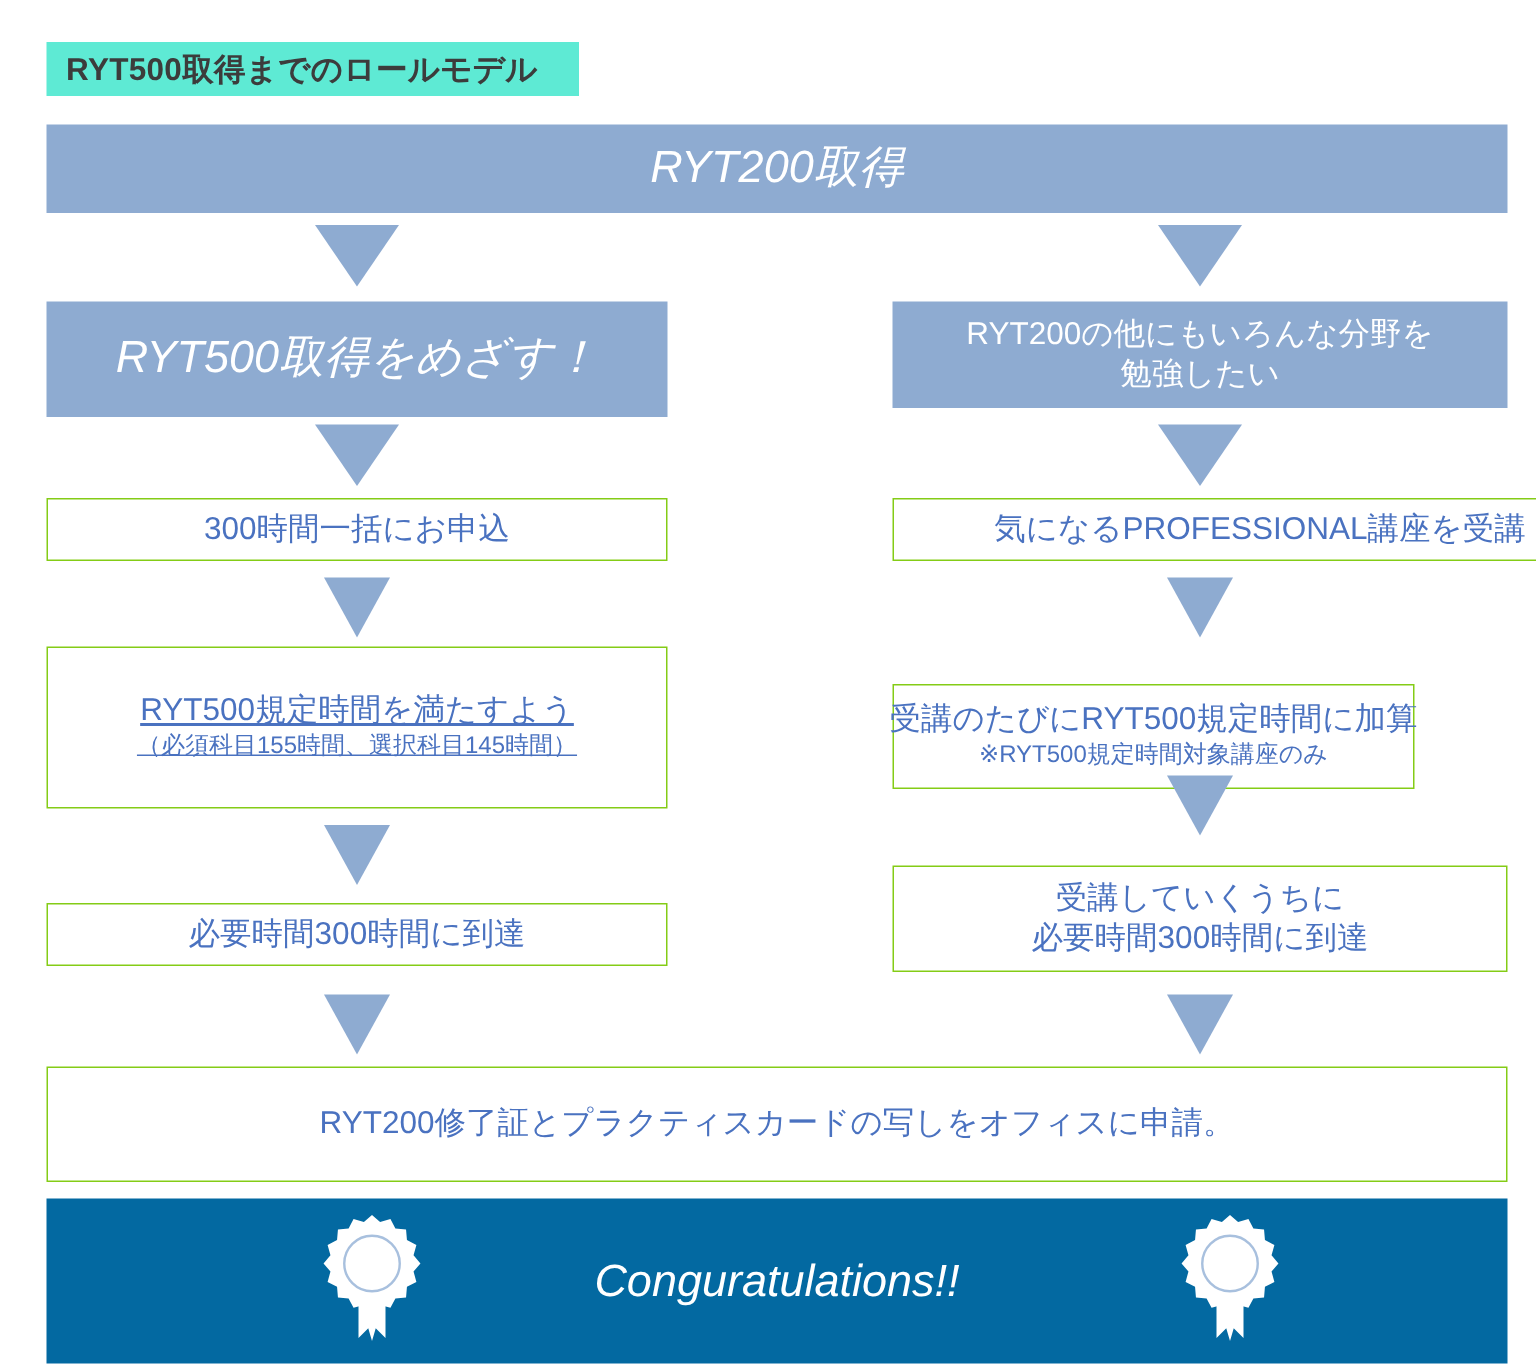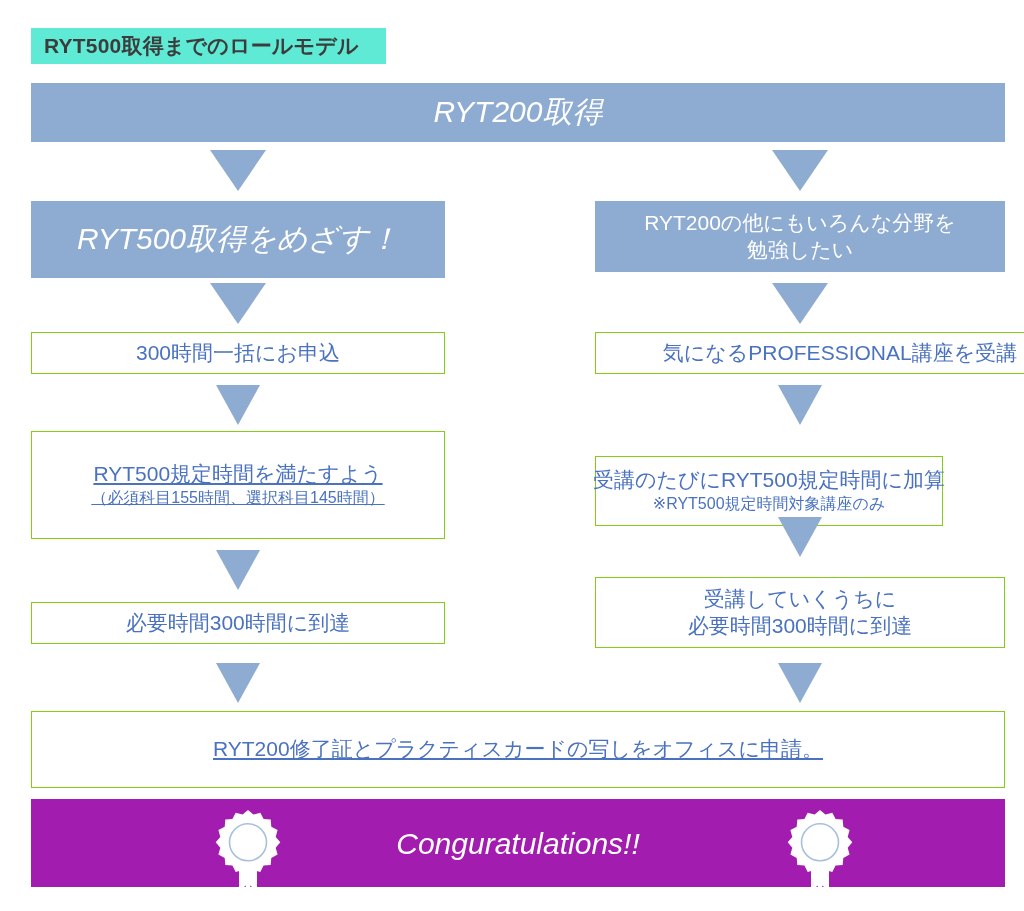--- a/index.html
+++ b/index.html
@@ -85,22 +85,22 @@
     border-right-width: 22px;
     border-top-width: 40px;
   }
 
   
   .banner {
     position: absolute;
     left: 31px;
     top: 799px;
     width: 974px;
-    height: 88px;
-    background: #a21caf;
+    height: 110px;
+    background: #0369a1;
     display: flex;
     align-items: center;
     justify-content: center;
     color: #ffffff;
   }
   .banner .banner-text {
     display: flex;
     flex-direction: column;
     align-items: center;
     justify-content: center;
@@ -178,21 +178,21 @@
 
   <div class="arrow narrow" style="left:778px; top:517px;"></div>
 
   <div class="node outlined" style="left:595px; top:577px; width:410px; height:71px;">
     <span class="line md">受講していくうちに</span>
     <span class="line md">必要時間300時間に到達</span>
   </div>
 
   <div class="arrow narrow" style="left:778px; top:663px;"></div>
 
-  <div class="node outlined" style="left:31px; top:711px; width:974px; height:77px;text-decoration:underline;">
+  <div class="node outlined" style="left:31px; top:711px; width:974px; height:77px;">
     <span class="line md">RYT200修了証とプラクティスカードの写しをオフィスに申請。</span>
   </div>
 
   <div class="banner">
 
     <span class="rosette left">
       <svg viewBox="0 0 72 88" width="72" height="88" aria-hidden="true">
         <g fill="#ffffff">
           <path d="M36 2 L41.4 6.6 L48.3 4.7 L51.6 11 L58.7 11.6 L59.3 18.7 L65.6 22 L63.7 28.9 L68.3 34.3 L63.7 39.7 L65.6 46.6 L59.3 49.9 L58.7 57 L51.6 57.6 L48.3 63.9 L41.4 62 L36 66.6 L30.6 62 L23.7 63.9 L20.4 57.6 L13.3 57 L12.7 49.9 L6.4 46.6 L8.3 39.7 L3.7 34.3 L8.3 28.9 L6.4 22 L12.7 18.7 L13.3 11.6 L20.4 11 L23.7 4.7 L30.6 6.6 Z"></path>
           <path d="M27 58 L27 84 L33.5 77.5 L36 86 L38.5 77.5 L45 84 L45 58 Z"></path>

